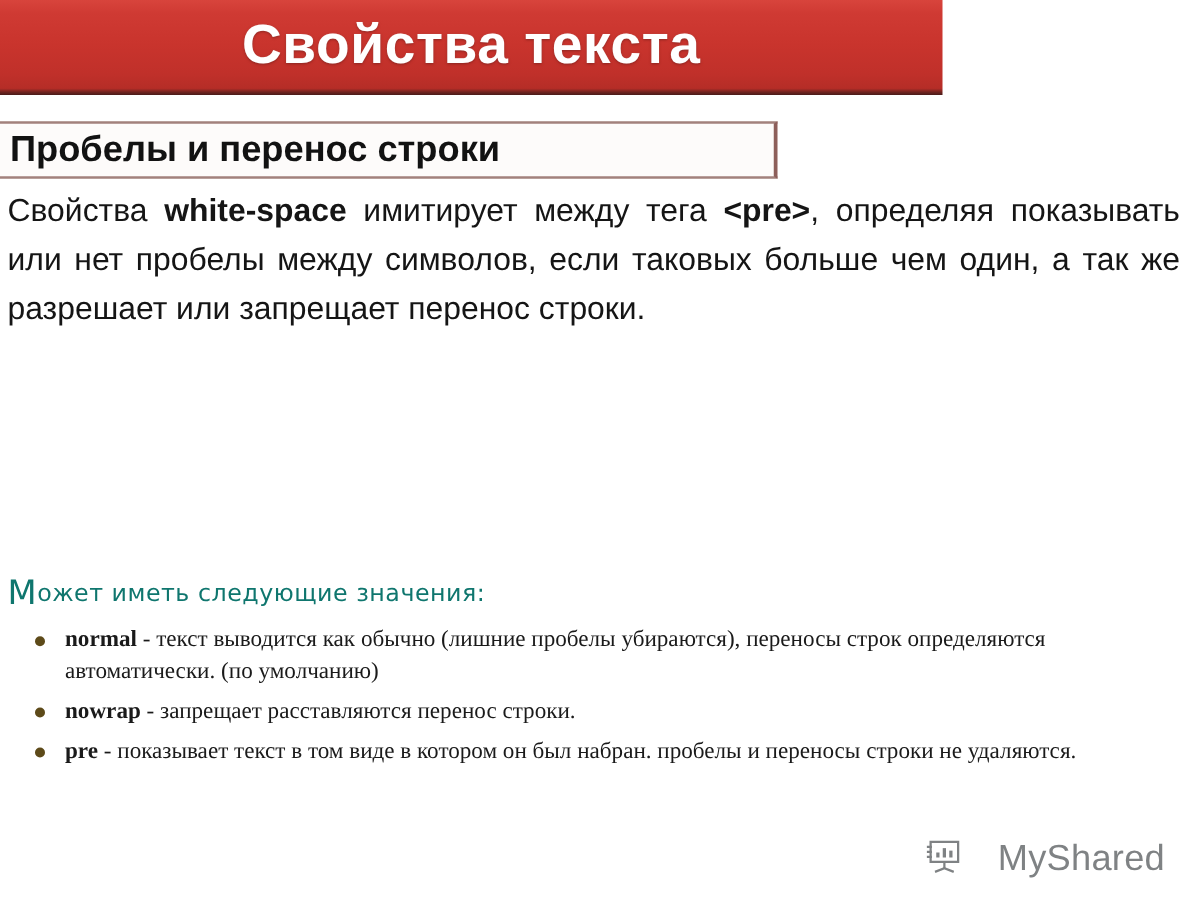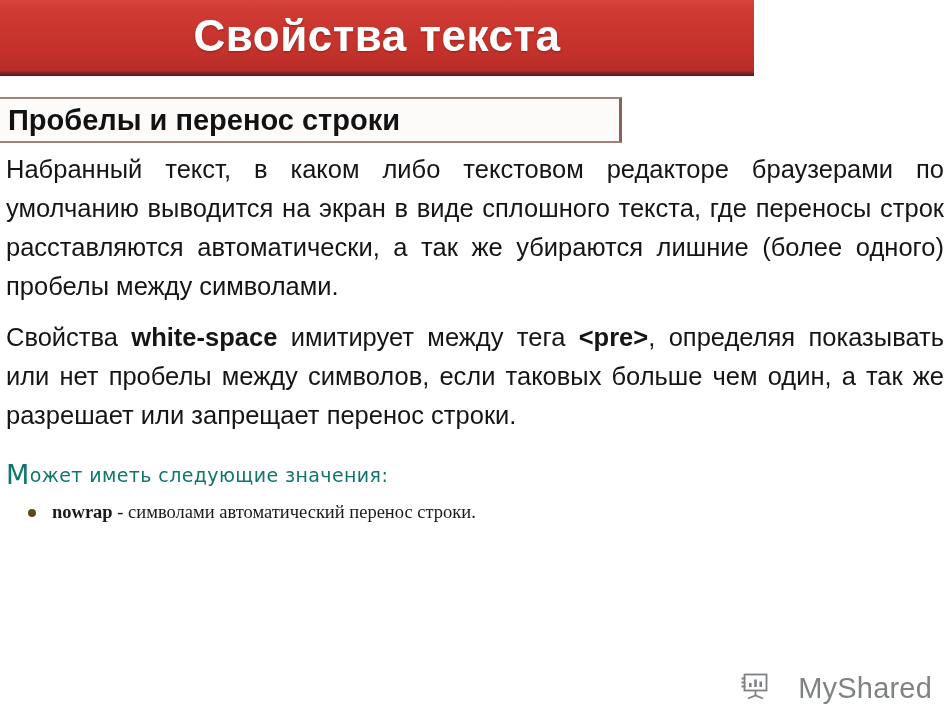--- a/index.html
+++ b/index.html
@@ -165,32 +165,39 @@
 
 <div class="banner">
   <div class="banner-title">Свойства текста</div>
 </div>
 
 <div class="subtitle-box">
   <div class="subtitle-text">Пробелы и перенос строки</div>
 </div>
 
 <div class="body-wrap">
-  <p class="para"><span>Набранный текст, в каком либо текстовом редакторе браузерами по умолчанию выводится на экран в виде сплошного текста, где переносы строк расставляются автоматически, а так же убираются лишние (более одного) пробелы между символами.</span></p>
   <p class="para last"><span>Свойства </span><b>white-space</b><span> имитирует между тега </span><b>&lt;pre&gt;</b><span>, определяя показывать или нет пробелы между символов, если таковых больше чем один, а так же разрешает или запрещает перенос строки.</span></p>
 </div>
 
 <div class="values-line">
   <span class="cap">М</span><span>ожет иметь следующие значения:</span>
 </div>
 
 <ul class="value-list">
   <li class="value-item">
     <span class="bullet-dot" style="background: rgb(93, 74, 25);"></span>
-    <span class="value-name">nowrap</span><span> - символами автоматический перенос строки.</span>
+    <span class="value-name">normal</span><span> - текст выводится как обычно (лишние пробелы убираются), переносы строк определяются автоматически. (по умолчанию)</span>
+  </li>
+  <li class="value-item">
+    <span class="bullet-dot" style="background: rgb(93, 74, 25);"></span>
+    <span class="value-name">nowrap</span><span> - запрещает расставляются перенос строки.</span>
+  </li>
+  <li class="value-item">
+    <span class="bullet-dot" style="background: rgb(93, 74, 25);"></span>
+    <span class="value-name">pre</span><span> - показывает текст в том виде в котором он был набран. пробелы и переносы строки не удаляются.</span>
   </li>
 </ul>
 
 <div class="watermark">
   <span class="wm-icon">
     <svg width="34" height="32" viewBox="0 0 34 32" aria-hidden="true">
       <g fill="none" stroke="#4e5355" stroke-width="1.8">
         <rect x="4.5" y="4.5" width="22" height="16"></rect>
         <path d="M15.5 20.5 v5"></path>
         <path d="M8 28.5 L15.5 25.5 L23 28.5"></path>

